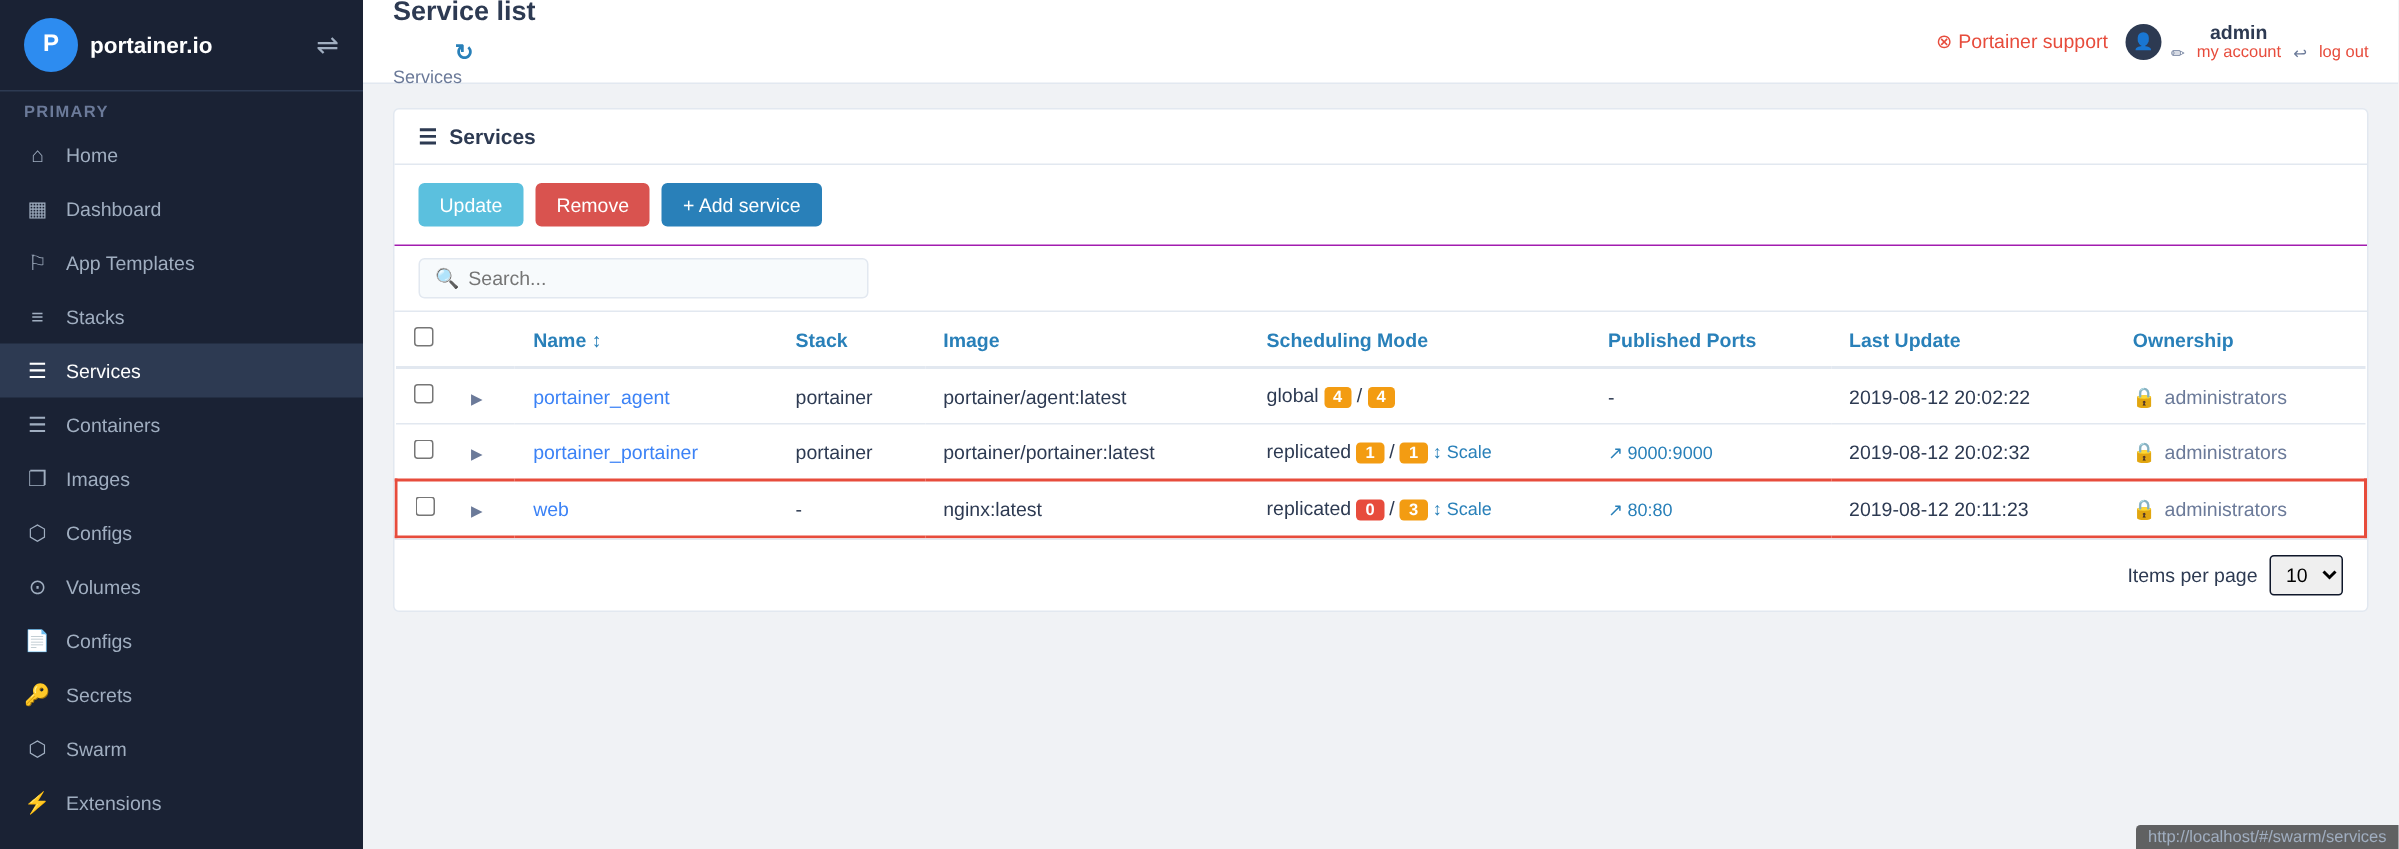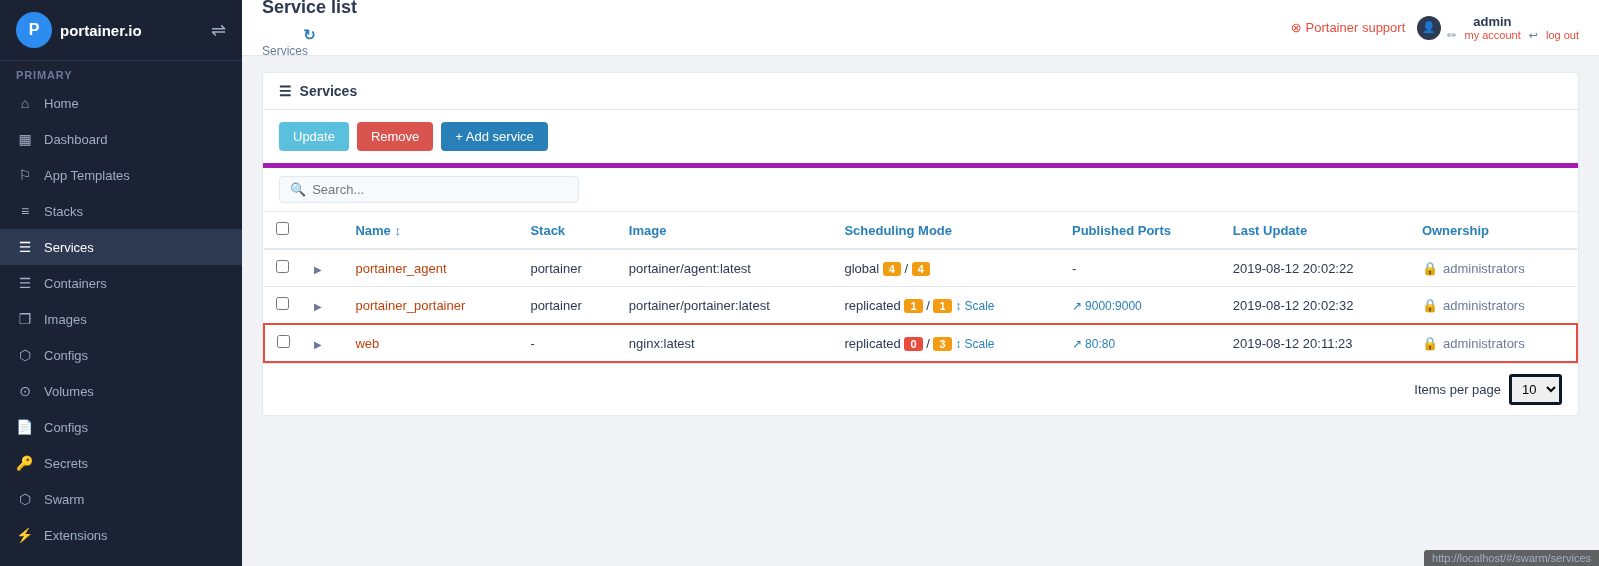--- a/index.html
+++ b/index.html
@@ -121,21 +121,21 @@
       font-weight: 600;
       color: #2d3a52;
     }
 
     
     .toolbar {
       padding: 12px 16px;
       display: flex;
       align-items: center;
       gap: 8px;
-      border-bottom: 5px solid #a21caf;
+      border-bottom: 1px solid #a21caf;
     }
     .btn {
       padding: 7px 14px;
       border: none;
       border-radius: 4px;
       cursor: pointer;
       font-size: 13px;
       display: flex;
       align-items: center;
       gap: 5px;
@@ -183,21 +183,21 @@
     }
     thead th.checkbox-col { width: 36px; }
     tbody tr { border-bottom: 1px solid #e2e8f0; }
     tbody tr.row-error { border: 2px solid #e74c3c; }
     tbody td {
       padding: 10px 12px;
       font-size: 13px;
       color: #2d3a52;
       vertical-align: middle;
     }
-    .td-name a { color: #c2410c; text-decoration: none; font-weight: 500; }
+    .td-name a { color: #3b82f6; text-decoration: none; font-weight: 500; }
     .badge {
       display: inline-block;
       padding: 1px 6px;
       border-radius: 3px;
       font-size: 11px;
       font-weight: 700;
     }
     .badge-orange { background: #f39c12; color: white; }
     .badge-red { background: #e74c3c; color: white; }
     .scale-link { color: #2980b9; font-size: 12px; text-decoration: none; display: inline-flex; align-items: center; gap: 2px; }
@@ -210,21 +210,21 @@
       display: flex;
       align-items: center;
       justify-content: flex-end;
       gap: 8px;
       font-size: 13px;
       color: #2d3a52;
       border-top: 1px solid #e2e8f0;
     }
     .items-per-page-select {
       padding: 4px 6px;
-      border: 3px solid #0f172a;
+      border: 1px solid #0f172a;
       border-radius: 3px;
       font-size: 13px;
     }
 
     .refresh-icon { color: #2980b9; cursor: pointer; font-size: 15px; }
     .chevron-icon { font-size: 10px; color: #6b7a99; cursor: pointer; }
 
     
     .url-bar {
       position: fixed;

